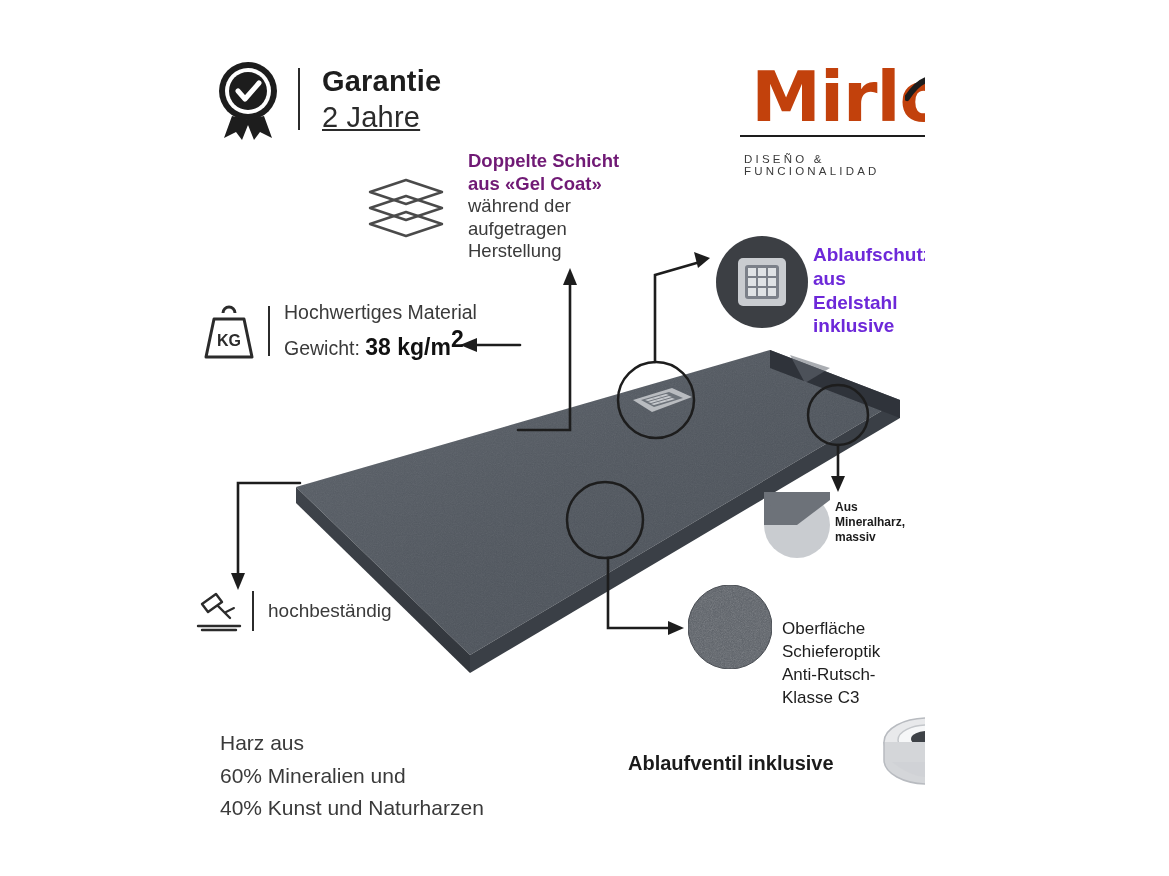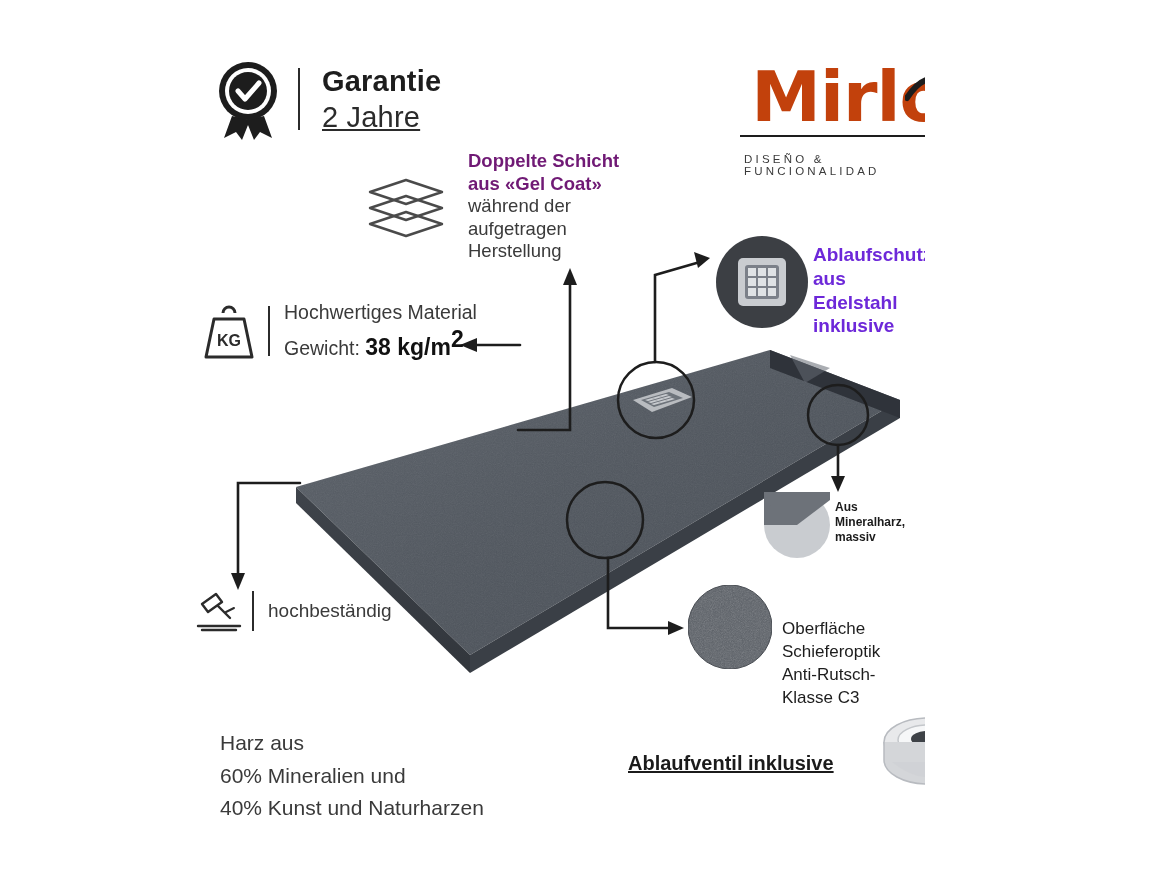--- a/index.html
+++ b/index.html
@@ -87,21 +87,21 @@
   #hochbest-block .hammer { width: 46px; height: 46px; }
   #hochbest-block .divider { width: 2px; height: 40px; background: #2b2b2b; margin: 0 14px 0 10px; }
   #hochbest-block .txt { font-size: 19px; color: #3a3a3a; }
 
   
   #harz-block { left: 196px; top: 700px; display: flex; align-items: flex-start; margin-top: 27px; }
   #harz-block .divider { width: 2px; background: #2b2b2b; margin-right: 22px; }
   #harz-block .txt { font-size: 21px; color: #3a3a3a; line-height: 1.55; }
 
   
-  #ablaufventil-text { left: 628px; top: 752px; font-size: 20px; font-weight: bold; color: #1b1b1b; text-decoration: underline; }
+  #ablaufventil-text { left: 628px; top: 752px; font-size: 20px; font-weight: bold; color: #1b1b1b; }
 </style>
 </head>
 <body>
 
 <div id="stage">
 
   <svg class="abs" style="left:0; top:0;" width="1169" height="876">
     <defs>
       <linearGradient id="trayTop" x1="0" y1="0" x2="1" y2="1">
         <stop offset="0%" stop-color="#5d636b"></stop>

